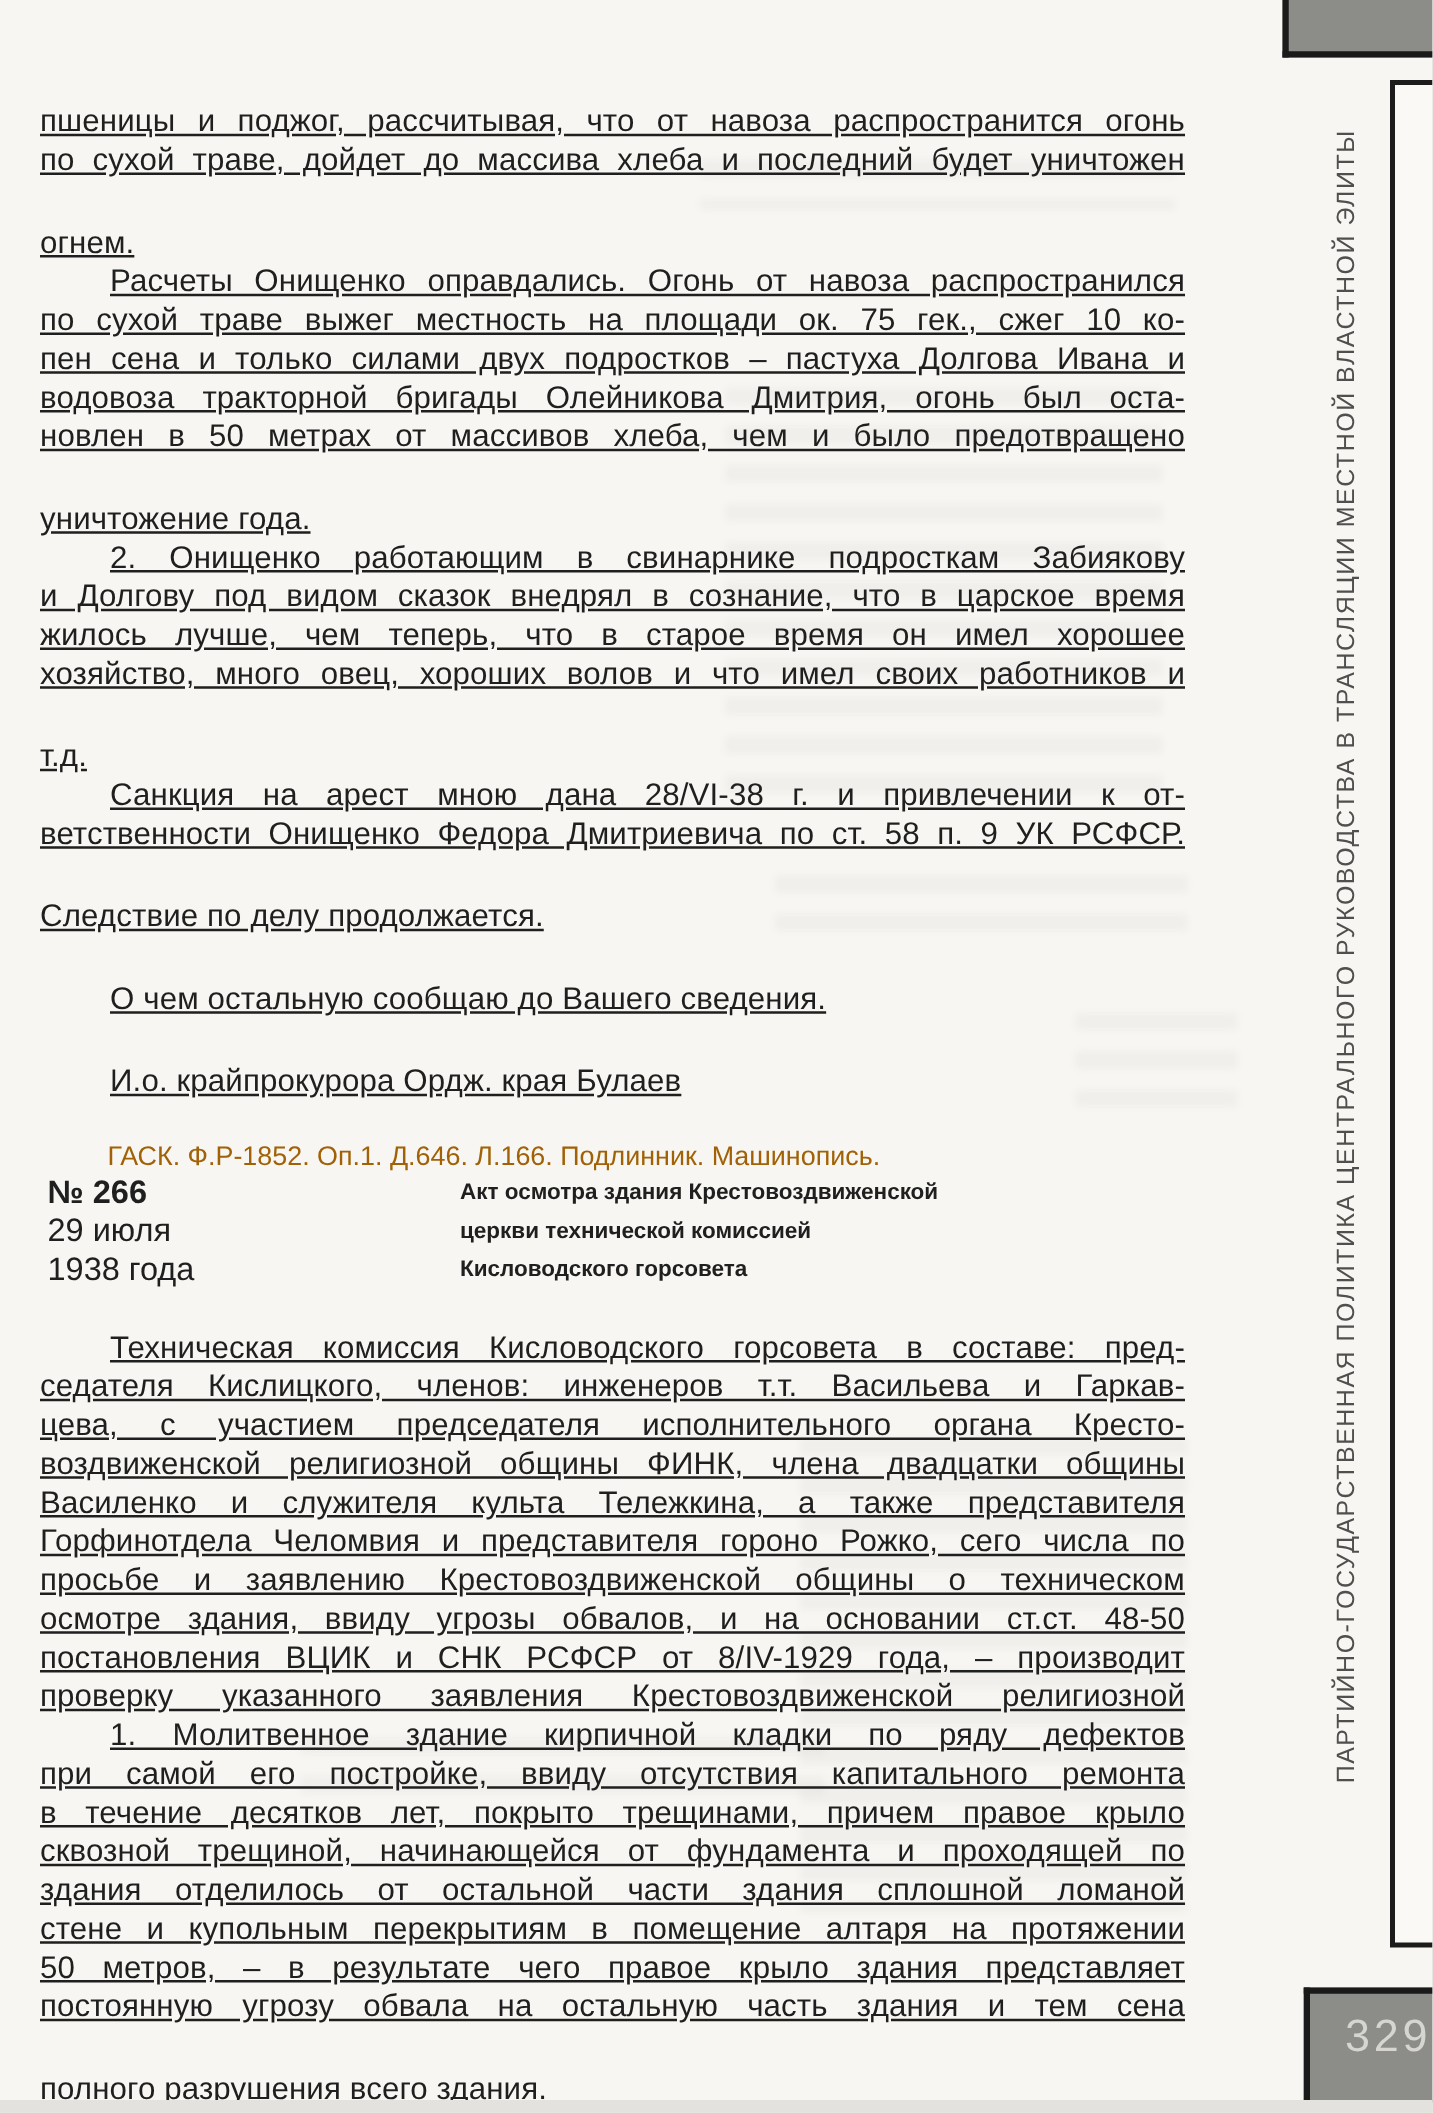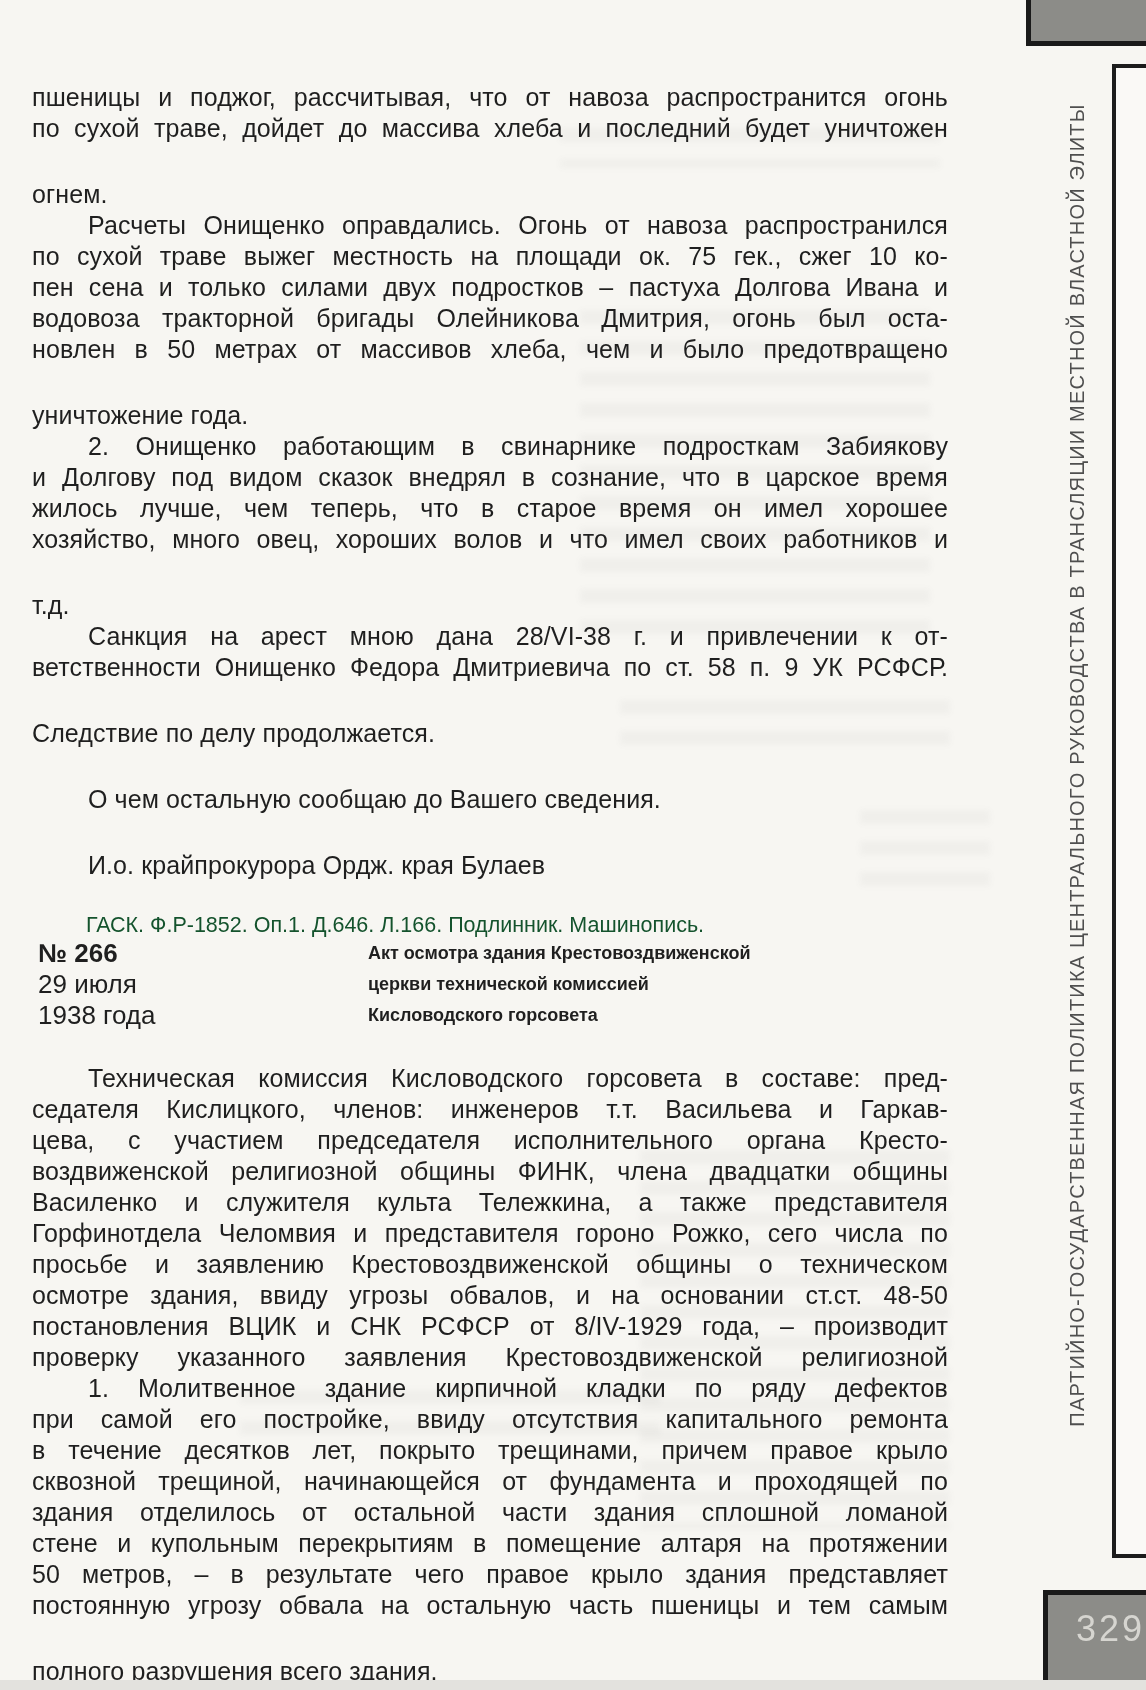--- a/index.html
+++ b/index.html
@@ -9,33 +9,33 @@
     background:#f7f6f2;
     overflow:hidden;
     font-family:"Liberation Sans",sans-serif;
     color:#1f1f1f;
   }
   
   .main-col{
     position:absolute;left:32px;top:0;width:916px;
     padding-top:82px;
   }
-  .para{margin:0;}
+  .para{margin:0;text-decoration:underline;}
   .line{
     font-size:25px;line-height:31px;
     text-align:justify;text-align-last:justify;
     letter-spacing:.1px;
   }
   .line.indent{padding-left:56px;}
   .line.endline{text-align-last:left;margin-top:35px;}
   
   .archive-ref{
     margin:31px 0 0 54px;
     font-size:21.5px;line-height:26px;
-    color:#14532d;
+    color:#a16207;
   }
   
   .doc-header{
     display:flex;
   }
   .doc-header .hleft{width:336px;padding-left:6px;box-sizing:border-box;}
   .doc-number{font-size:26px;line-height:31px;font-weight:bold;}
   .doc-date .hline{font-size:26px;line-height:31px;}
   .doc-title{flex:1;}
   .doc-title .hline{font-size:18px;line-height:31px;font-weight:bold;}
@@ -183,21 +183,21 @@
           <div class="line">проверку указанного заявления Крестовоздвиженской религиозной</div>
         </div>
         <div class="para">
           <div class="line indent">1. Молитвенное здание кирпичной кладки по ряду дефектов</div>
           <div class="line">при самой его постройке, ввиду отсутствия капитального ремонта</div>
           <div class="line">в течение десятков лет, покрыто трещинами, причем правое крыло</div>
           <div class="line">сквозной трещиной, начинающейся от фундамента и проходящей по</div>
           <div class="line">здания отделилось от остальной части здания сплошной ломаной</div>
           <div class="line">стене и купольным перекрытиям в помещение алтаря на протяжении</div>
           <div class="line">50 метров, – в результате чего правое крыло здания представляет</div>
-          <div class="line">постоянную угрозу обвала на остальную часть пшеницы и тем самым</div>
+          <div class="line">постоянную угрозу обвала на остальную часть здания и тем сена</div>
           <div class="line endline">полного разрушения всего здания.</div>
         </div>
         <div class="para">
           <div class="line indent">Вследствие отделения правого крыла здания сквозной трещи-</div>
         </div>
       </section>
   </div>
 
   <div class="sidebar-caption">ПАРТИЙНО-ГОСУДАРСТВЕННАЯ ПОЛИТИКА ЦЕНТРАЛЬНОГО РУКОВОДСТВА В ТРАНСЛЯЦИИ МЕСТНОЙ ВЛАСТНОЙ ЭЛИТЫ</div>
 

